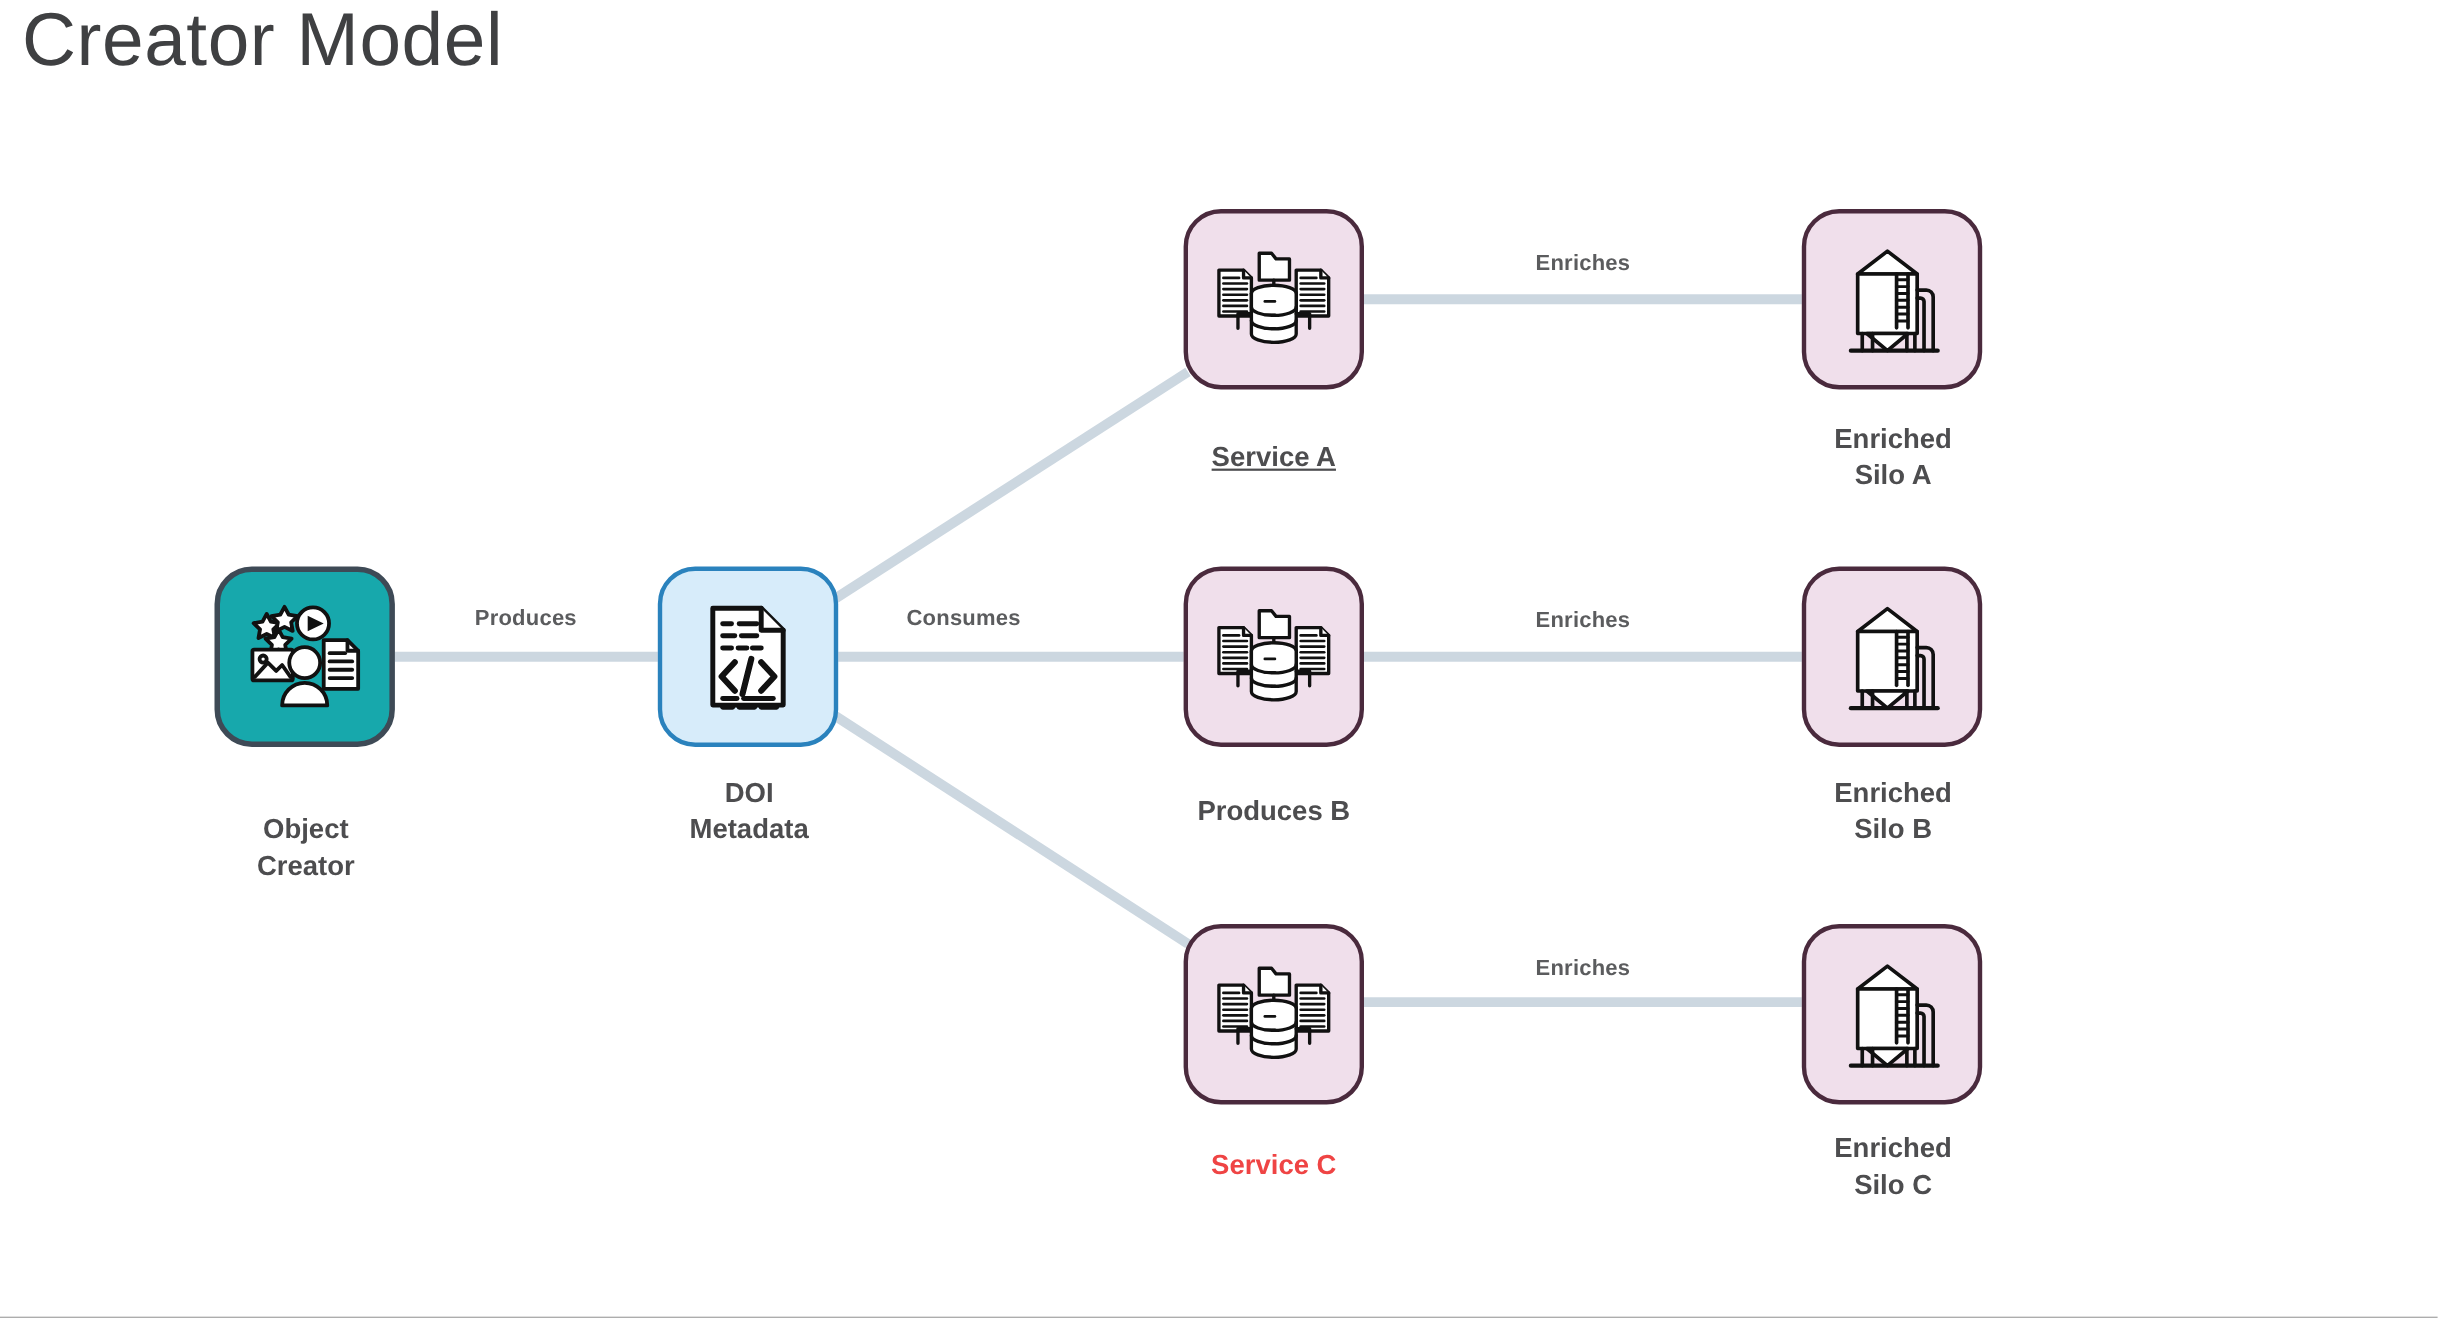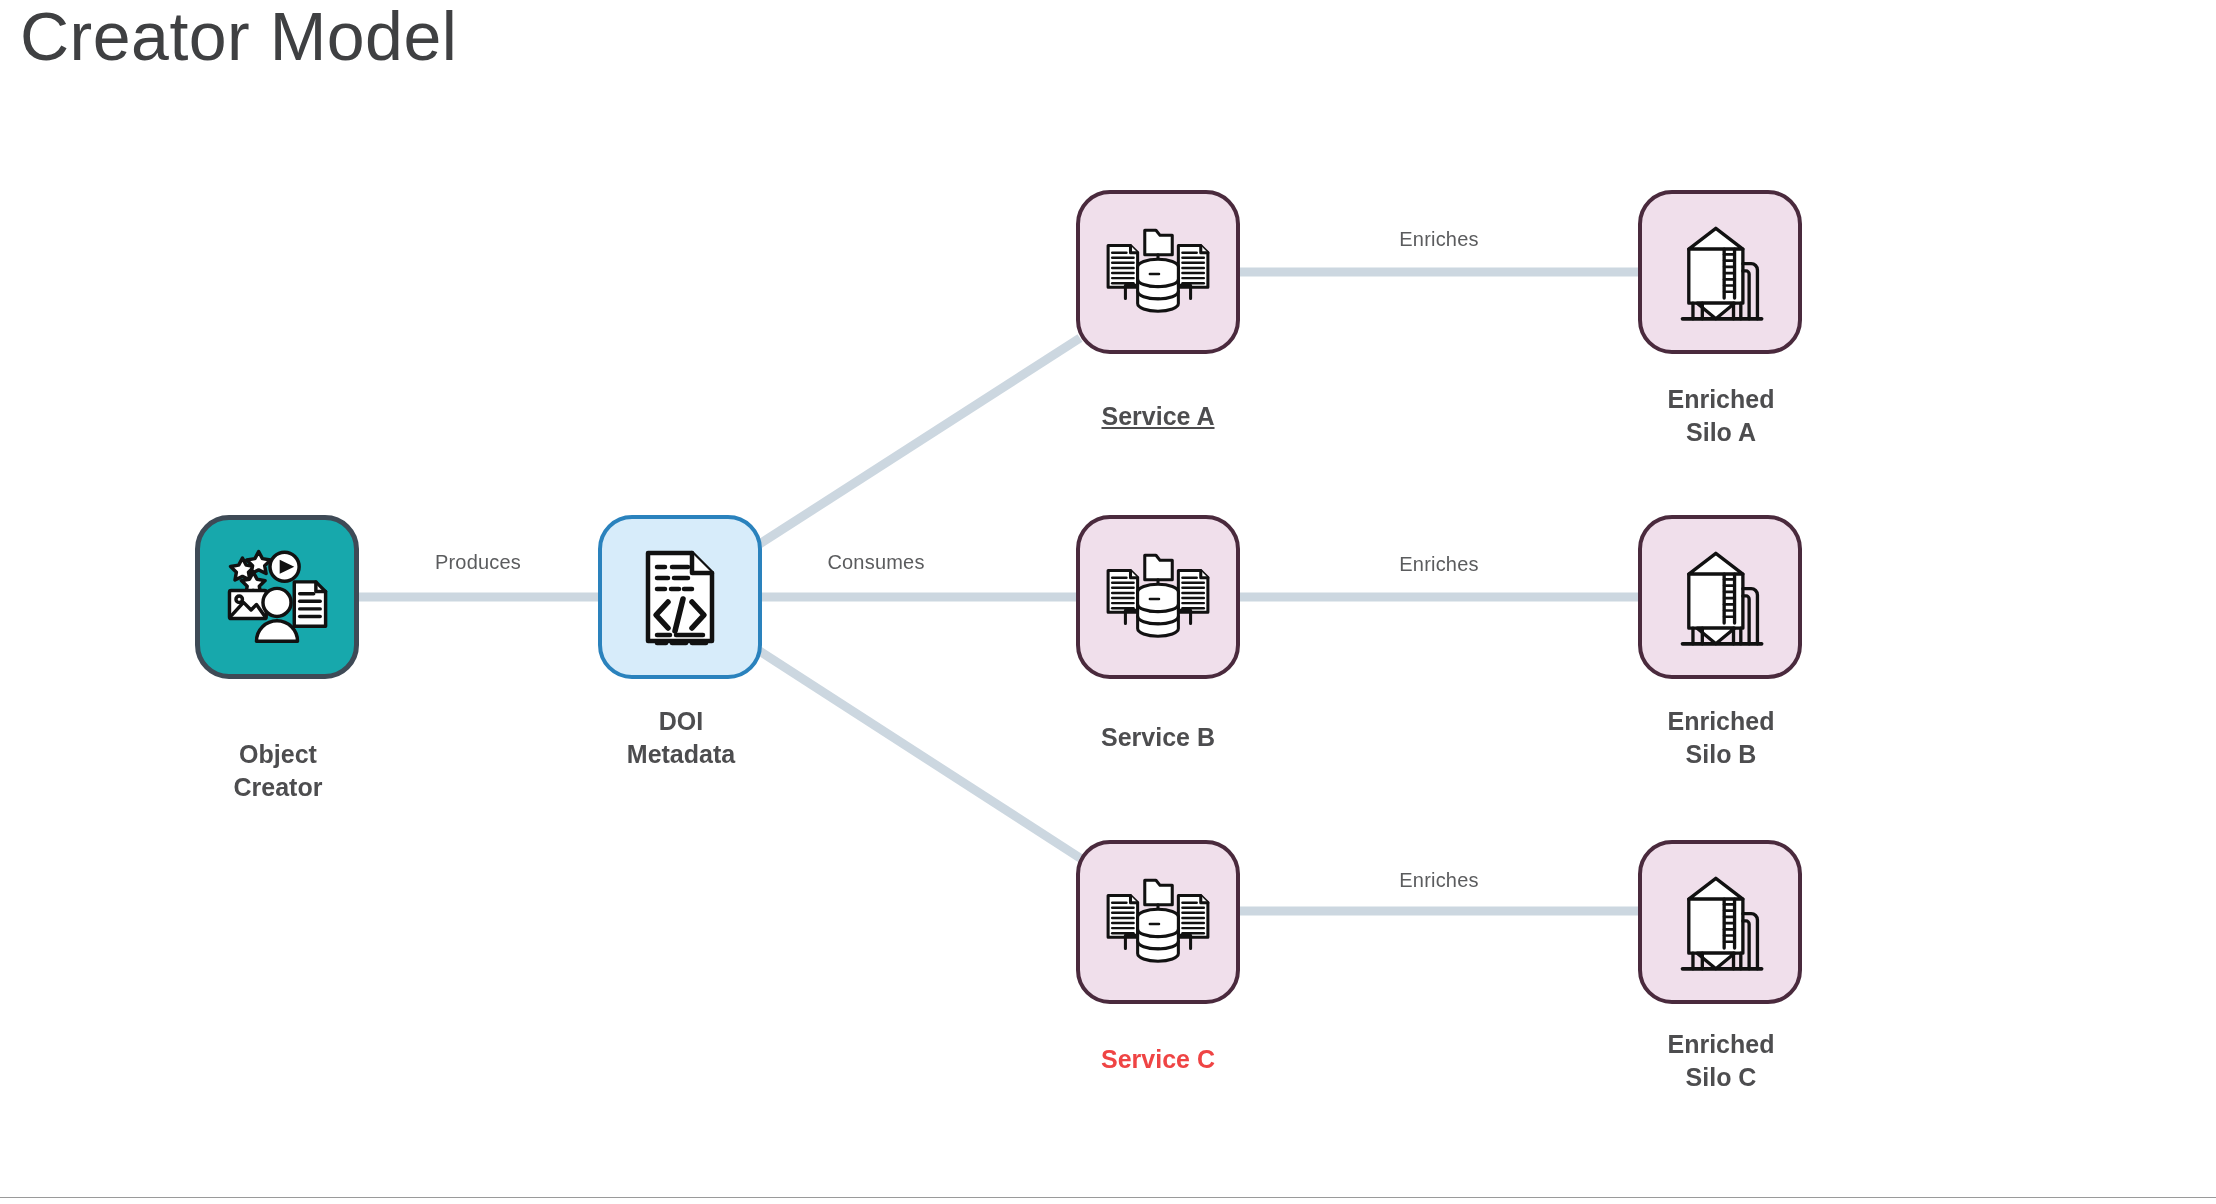--- a/index.html
+++ b/index.html
@@ -81,21 +81,21 @@
     color: #4d4d4f;
     white-space: pre-line;
   }
 
   
   .edge-label {
     position: absolute;
     width: 240px;
     text-align: center;
     font-family: "Liberation Sans", sans-serif;
-    font-weight: normal;
+    font-weight: bold;
     font-size: 20px;
     color: #5b5c5e;
     letter-spacing: 0.2px;
   }
 
   
   #bottom-rule {
     position: absolute;
     left: 0;
     top: 1197px;
@@ -260,21 +260,21 @@
       <path d="M35,69 a20,7.5 0 0 0 40,0"></path>
       <line x1="47" y1="52" x2="56" y2="52" stroke-width="2.4"></line>
       <line x1="47" y1="64" x2="56" y2="64" stroke-width="2.4"></line>
       <line x1="47" y1="76" x2="56" y2="76" stroke-width="2.4"></line>
 
       <polyline points="35,63 23,63 23,76"></polyline>
       <polyline points="75,63 87,63 87,76"></polyline>
     </g>
   </svg>
     </div>
-    <div class="node-label" style="left: 1018px; top: 721px; color: rgb(77, 77, 79);">Service B</div>
+    <div class="node-label" style="left: 1018px; top: 721px; color: rgb(77, 77, 79);">Produces B</div>
     <div class="node node-service" style="left: 1076px; top: 840px; background: rgb(240, 223, 235); border-color: rgb(74, 42, 61);">
       <svg viewBox="0 0 110 100" width="112" height="102">
     <g fill="none" stroke="#111" stroke-width="3" stroke-linejoin="round" stroke-linecap="round">
 
       <path d="M6,24 h22 l7,7 v34 h-29 z" fill="#fff"></path>
       <path d="M28,24 v7 h7" fill="#fff"></path>
       <g stroke-width="2.4">
         <line x1="10" y1="31" x2="24" y2="31"></line>
         <line x1="10" y1="36" x2="31" y2="36"></line>
         <line x1="10" y1="41" x2="31" y2="41"></line>

